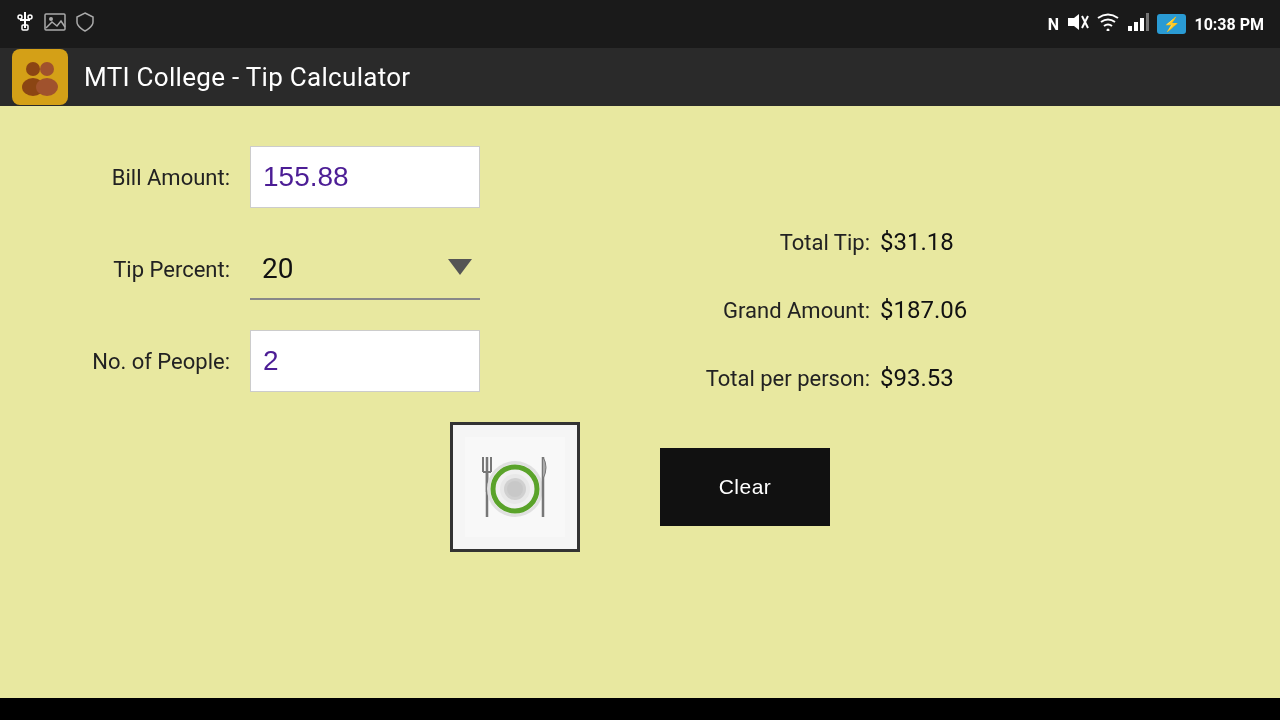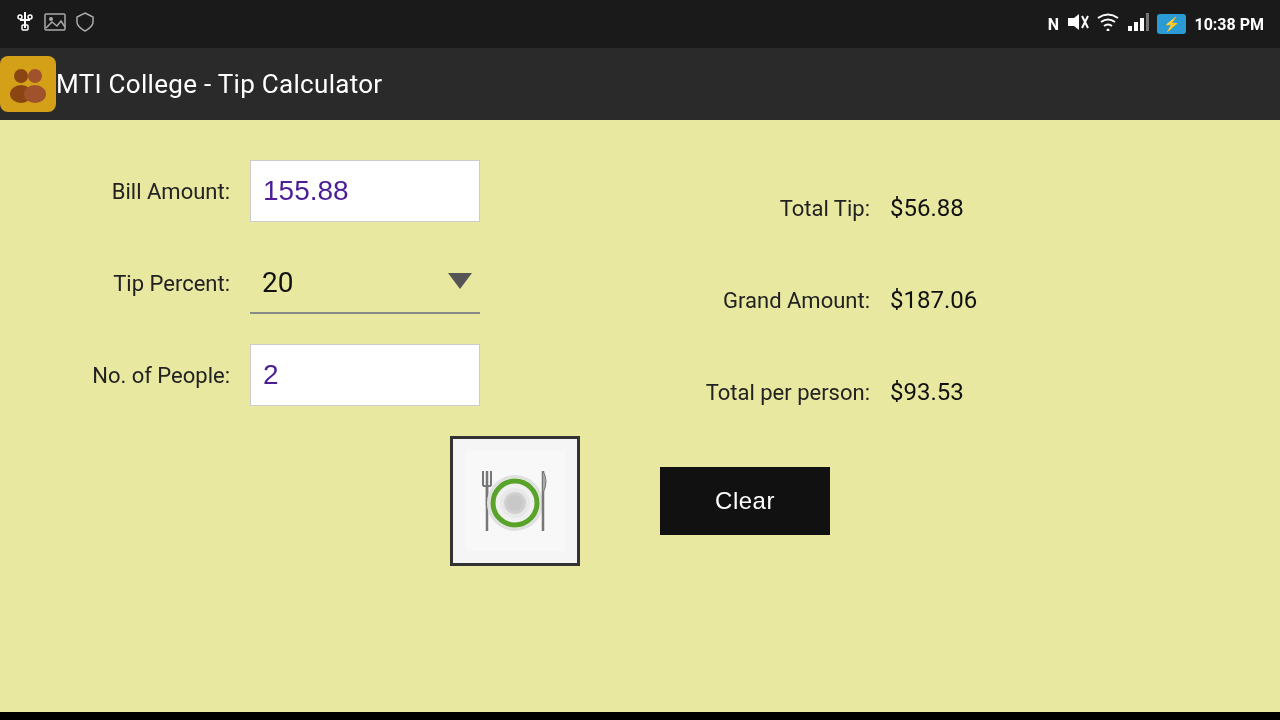--- a/index.html
+++ b/index.html
@@ -36,25 +36,26 @@
     }
     .status-time {
       font-size: 16px;
       font-weight: bold;
       margin-left: 0;
     }
 
     
     #app-bar {
       width: 100%;
-      height: 72px;
+      height: 58px;
       background: #2a2a2a;
       display: flex;
       align-items: center;
-      padding: 0 0;
+      padding: 0 12px;
+      gap: 16px;
     }
     #app-icon {
       width: 56px;
       height: 56px;
       background: #d4a017;
       border-radius: 8px;
       display: flex;
       align-items: center;
       justify-content: center;
       font-size: 30px;
@@ -147,22 +148,21 @@
       border-left: 12px solid transparent;
       border-right: 12px solid transparent;
       border-top: 16px solid #555;
       margin-bottom: 2px;
     }
 
     
     .result-row {
       display: flex;
       align-items: center;
-      gap: 20px;
-      margin-top: 24px;
+      gap: 10px;
     }
     .result-label {
       font-size: 22px;
       color: #222;
       min-width: 180px;
       text-align: right;
     }
     .result-value {
       font-size: 24px;
       color: #111;
@@ -198,24 +198,24 @@
       height: 100%;
       display: flex;
       align-items: center;
       justify-content: center;
       position: relative;
     }
 
     
     .clear-btn {
       width: 170px;
-      height: 68px;
+      height: 78px;
       background: #111;
       color: #fff;
-      font-size: 24px;
+      font-size: 21px;
       font-weight: 500;
       border: none;
       cursor: pointer;
       letter-spacing: 0.5px;
     }
   </style>
 </head>
 <body>
 
 <div id="status-bar">
@@ -316,21 +316,21 @@
         <label class="input-label">No. of People:</label>
         <input type="text" class="text-input" value="2" style="">
       </div>
 
     </div>
 
     <div class="right-col">
 
       <div class="result-row">
         <span class="result-label">Total Tip:</span>
-        <span class="result-value">$56.88</span>
+        <span class="result-value">$31.18</span>
       </div>
 
       <div class="result-row">
         <span class="result-label">Grand Amount:</span>
         <span class="result-value">$187.06</span>
       </div>
 
       <div class="result-row">
         <span class="result-label">Total per person:</span>
         <span class="result-value">$93.53</span>

